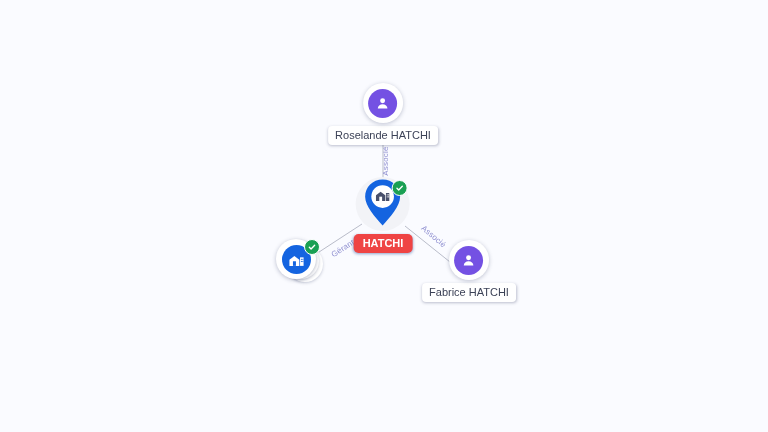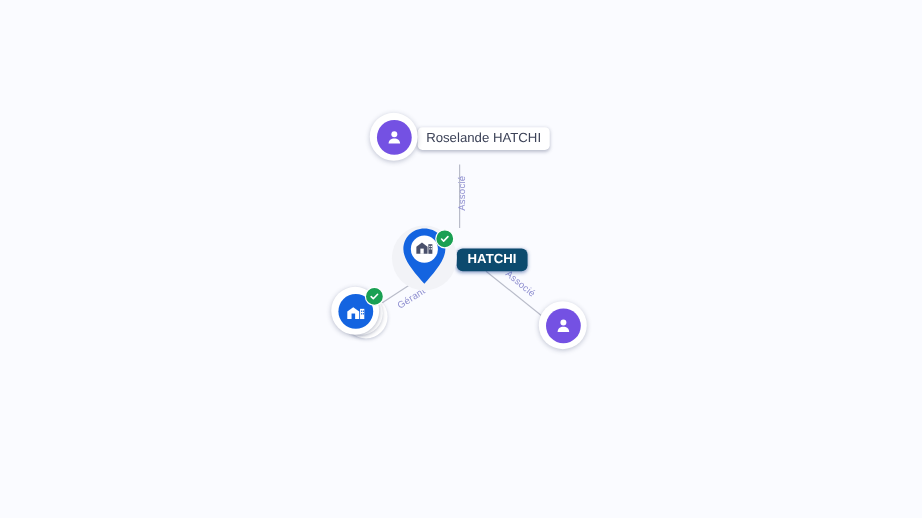--- a/index.html
+++ b/index.html
@@ -30,21 +30,21 @@
   
   .node {
     position: absolute;
     width: 0;
     height: 0;
   }
   .node-inner {
     position: absolute;
     transform: translate(-50%, -50%);
     display: flex;
-    flex-direction: row;
+    flex-direction: column;
     align-items: center;
   }
 
   
   .person-disc {
     position: relative;
     width: 40px;
     height: 40px;
     border-radius: 50%;
     background: #ffffff;
@@ -151,21 +151,21 @@
     background: #ffffff;
     border-radius: 4px;
     padding: 3px 7px 4px 7px;
     font-size: 11px;
     line-height: 12px;
     color: #3c4257;
     white-space: nowrap;
     box-shadow: 0 1px 3px rgba(40,50,90,.3);
   }
   .label.primary {
-    background: #0c4a6e;
+    background: #ef4444;
     color: #ffffff;
     font-weight: bold;
     border-radius: 5px;
     padding: 3px 9px 4px 9px;
     font-size: 11px;
     box-shadow: 0 1px 3px rgba(20,60,140,.45);
   }
 
   
   .edge-label {
@@ -268,16 +268,17 @@
   <div class="node" style="left:469px; top:271px;">
     <div class="node-inner">
       <div class="person-disc">
         <div class="inner-circle">
           <svg class="person-glyph" width="17" height="17" viewBox="0 0 24 24">
             <circle cx="12" cy="8.2" r="3.5" fill="#ffffff"></circle>
             <path d="M5.2 19.2c0-3.7 3.1-6 6.8-6s6.8 2.3 6.8 6z" fill="#ffffff"></path>
           </svg>
         </div>
       </div>
+      <div class="label">Fabrice HATCHI</div>
     </div>
   </div>
 
 </div>
 
 </body></html>

